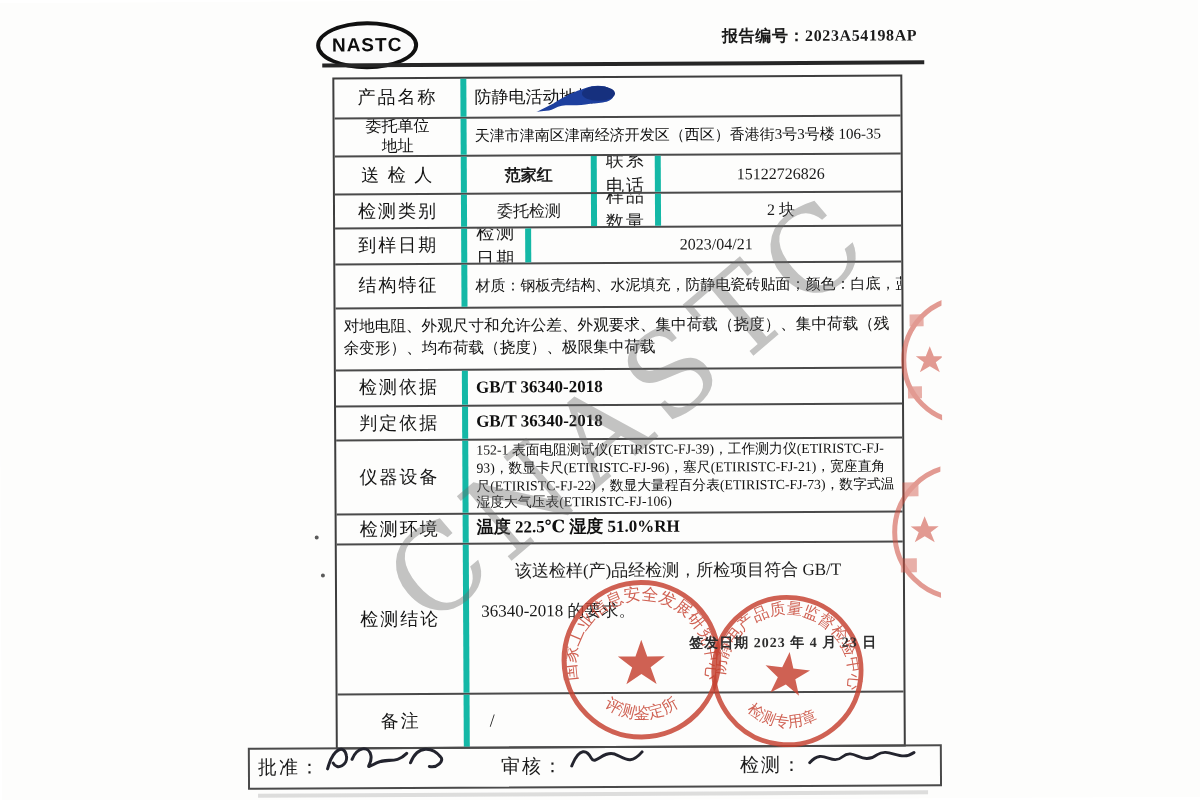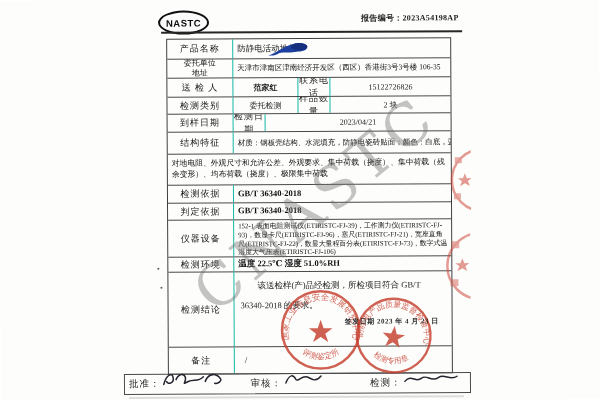--- a/index.html
+++ b/index.html
@@ -11,21 +11,21 @@
         border-radius:50%;display:flex;align-items:center;justify-content:center;
         font-family:"Liberation Sans",sans-serif;font-weight:bold;font-size:9.5px;letter-spacing:.5px;
         color:#0d0d0d;background:#fbfbfb;z-index:2;}
   .repno{position:absolute;left:362px;top:13px;font-size:8px;font-weight:700;letter-spacing:.3px;z-index:2;}
   .hline{position:absolute;left:162px;top:31px;width:301px;height:2px;background:#262626;z-index:2;}
   
   .tbl{position:absolute;left:167px;top:38px;width:285px;border:1px solid #3e3e3e;
        display:flex;flex-direction:column;background:transparent;z-index:1;box-sizing:border-box;}
   .row{display:flex;border-bottom:1px solid #4a4a4a;align-items:stretch;box-sizing:border-box;}
   .row:last-child{border-bottom:none;}
-  .cell{border-right:1px solid #14b8a6;display:flex;align-items:center;justify-content:center;
+  .cell{border-right:3px solid #14b8a6;display:flex;align-items:center;justify-content:center;
         overflow:hidden;box-sizing:border-box;}
   .cell:last-child{border-right:none;}
   .lab{width:66px;flex:none;font-size:9px;letter-spacing:1px;text-align:center;color:#141414;}
   .lab-sm{font-size:8px;letter-spacing:0;}
   .wrapn{display:inline-block;width:34px;line-height:1.25;text-align:center;}
   .v1{width:65px;flex:none;font-size:8px;font-weight:600;}
   .l2{width:32px;flex:none;font-size:9px;letter-spacing:1px;text-align:center;}
   .v2{flex:1;font-size:8px;font-weight:400;}
   .full{flex:1;justify-content:flex-start;padding:1px 4px;font-size:7.5px;line-height:1.3;color:#101010;}
   .nowrap{white-space:nowrap;}

